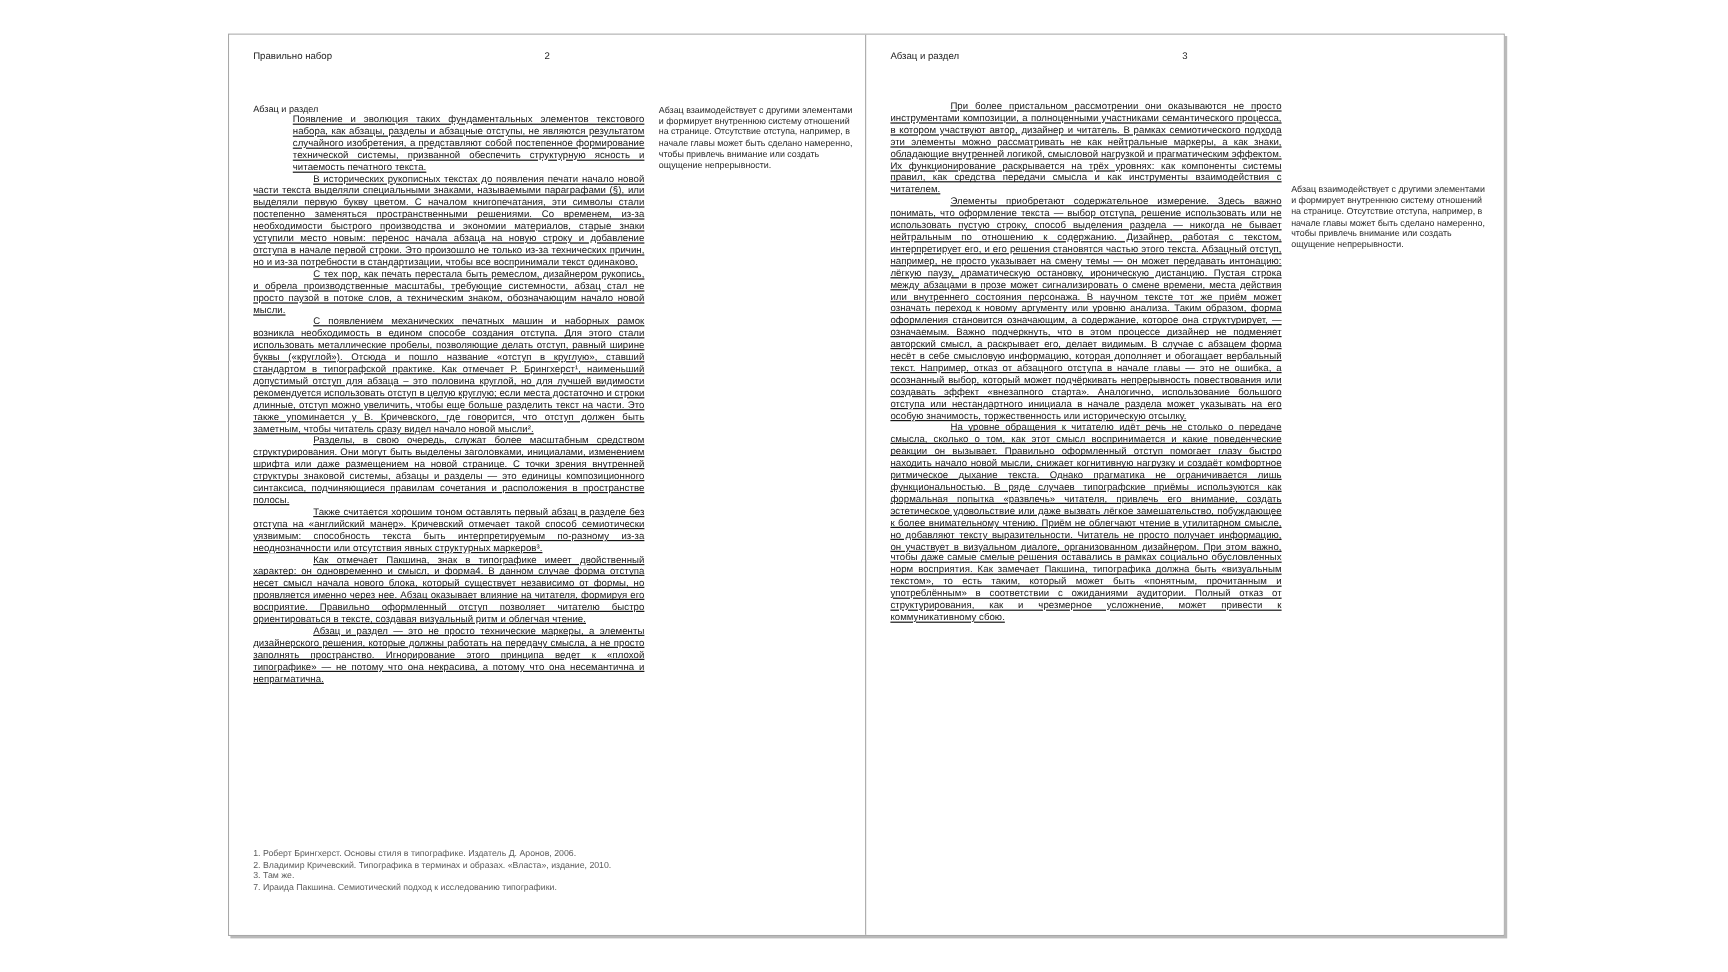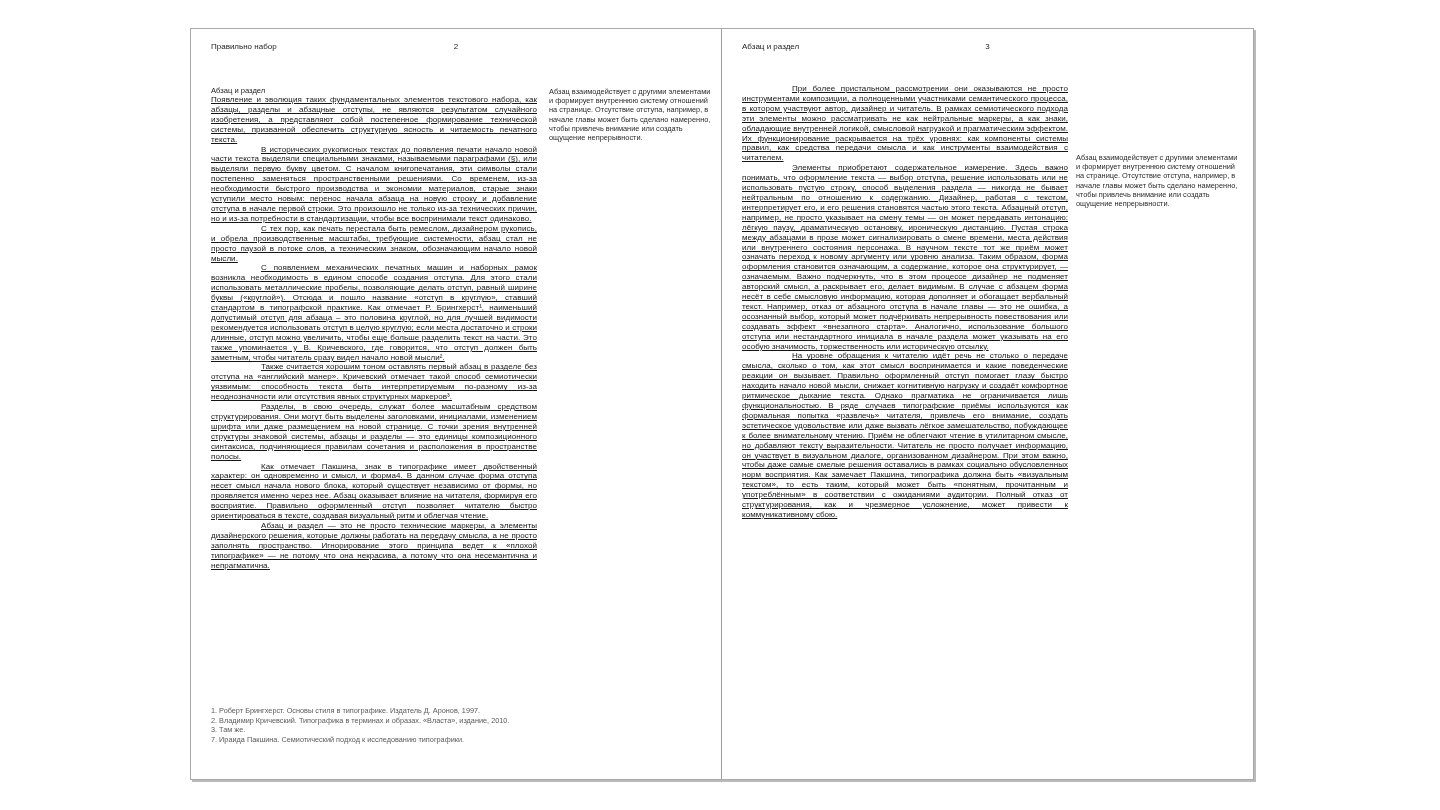--- a/index.html
+++ b/index.html
@@ -64,21 +64,21 @@
     color: #161616;
     font-size: 8px;
     line-height: 9.9px;
     text-align: justify;
     letter-spacing: 0.05px;
   }
   .page.left  .body-col { left: 20px; top: 66px; }
   .page.right .body-col { left: 20px; top: 55px; }
 
   .body-col p { margin: 0; text-indent: 50px; text-decoration: underline; }
-  .body-col p.noindent { text-indent: 0; }
+  .body-col p.noindent { text-indent: 0; margin-left: 33px; }
 
   .margin-note {
     position: absolute;
     width: 163px;
     font-size: 7.4px;
     line-height: 9.2px;
     color: #2a2a2a;
     text-align: left;
   }
   .page.left  .margin-note { left: 358px; top: 58px; }
@@ -107,30 +107,30 @@
         <span class="page-number">2</span>
       </div>
 
       <div class="section-heading">Абзац и раздел</div>
 
       <div class="body-col">
         <p class="noindent">Появление и эволюция таких фундаментальных элементов текстового набора, как абзацы, разделы и абзацные отступы, не являются результатом случайного изобретения, а представляют собой постепенное формирование технической системы, призванной обеспечить структурную ясность и читаемость печатного текста.</p>
         <p>В исторических рукописных текстах до появления печати начало новой части текста выделяли специальными знаками, называемыми параграфами (§), или выделяли первую букву цветом. С началом книгопечатания, эти символы стали постепенно заменяться пространственными решениями. Со временем, из-за необходимости быстрого производства и экономии материалов, старые знаки уступили место новым: перенос начала абзаца на новую строку и добавление отступа в начале первой строки. Это произошло не только из-за технических причин, но и из-за потребности в стандартизации, чтобы все воспринимали текст одинаково.</p>
         <p>С тех пор, как печать перестала быть ремеслом, дизайнером рукопись, и обрела производственные масштабы, требующие системности, абзац стал не просто паузой в потоке слов, а техническим знаком, обозначающим начало новой мысли.</p>
         <p>С появлением механических печатных машин и наборных рамок возникла необходимость в едином способе создания отступа. Для этого стали использовать металлические пробелы, позволяющие делать отступ, равный ширине буквы («круглой»). Отсюда и пошло название «отступ в круглую», ставший стандартом в типографской практике. Как отмечает Р. Брингхерст¹, наименьший допустимый отступ для абзаца – это половина круглой, но для лучшей видимости рекомендуется использовать отступ в целую круглую; если места достаточно и строки длинные, отступ можно увеличить, чтобы еще больше разделить текст на части. Это также упоминается у В. Кричевского, где говорится, что отступ должен быть заметным, чтобы читатель сразу видел начало новой мысли².</p>
+        <p>Разделы, в свою очередь, служат более масштабным средством структурирования. Они могут быть выделены заголовками, инициалами, изменением шрифта или даже размещением на новой странице. С точки зрения внутренней структуры знаковой системы, абзацы и разделы — это единицы композиционного синтаксиса, подчиняющиеся правилам сочетания и расположения в пространстве полосы.</p>
         <p>Также считается хорошим тоном оставлять первый абзац в разделе без отступа на «английский манер». Кричевский отмечает такой способ семиотически уязвимым: способность текста быть интерпретируемым по-разному из-за неоднозначности или отсутствия явных структурных маркеров³.</p>
-        <p>Разделы, в свою очередь, служат более масштабным средством структурирования. Они могут быть выделены заголовками, инициалами, изменением шрифта или даже размещением на новой странице. С точки зрения внутренней структуры знаковой системы, абзацы и разделы — это единицы композиционного синтаксиса, подчиняющиеся правилам сочетания и расположения в пространстве полосы.</p>
         <p>Как отмечает Пакшина, знак в типографике имеет двойственный характер: он одновременно и смысл, и форма4. В данном случае форма отступа несет смысл начала нового блока, который существует независимо от формы, но проявляется именно через нее. Абзац оказывает влияние на читателя, формируя его восприятие. Правильно оформленный отступ позволяет читателю быстро ориентироваться в тексте, создавая визуальный ритм и облегчая чтение.</p>
         <p>Абзац и раздел — это не просто технические маркеры, а элементы дизайнерского решения, которые должны работать на передачу смысла, а не просто заполнять пространство. Игнорирование этого принципа ведет к «плохой типографике» — не потому что она некрасива, а потому что она несемантична и непрагматична.</p>
       </div>
 
       <div class="margin-note">Абзац взаимодействует с другими элементами и формирует внутреннюю систему отношений на странице. Отсутствие отступа, например, в начале главы может быть сделано намеренно, чтобы привлечь внимание или создать ощущение непрерывности.</div>
 
       <div class="footnotes">
-        <div>1. Роберт Брингхерст. Основы стиля в типографике. Издатель Д. Аронов, 1997.</div>
+        <div>1. Роберт Брингхерст. Основы стиля в типографике. Издатель Д. Аронов, 2006.</div>
         <div>2. Владимир Кричевский. Типографика в терминах и образах. «Власта», издание, 2010.</div>
         <div>3. Там же.</div>
         <div>7. Ираида Пакшина. Семиотический подход к исследованию типографики.</div>
       </div>
     </div>
 
     <div class="page right">
       <div class="running-head">
         <span class="running-title">Абзац и раздел</span>
         <span class="page-number">3</span>

